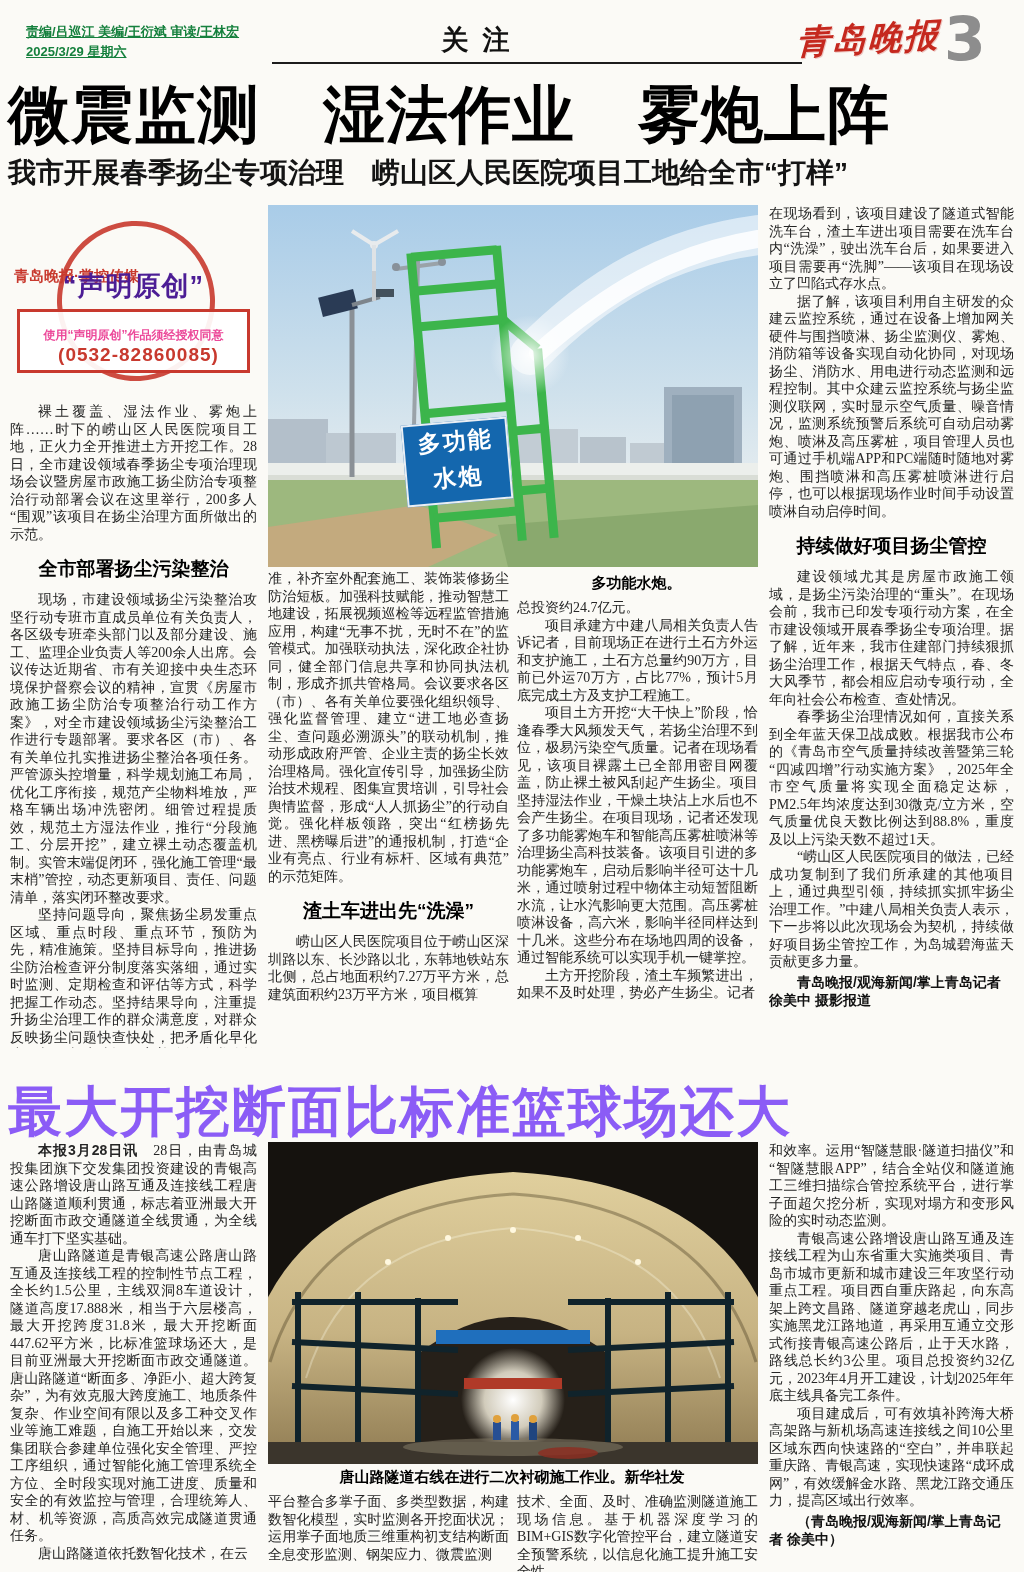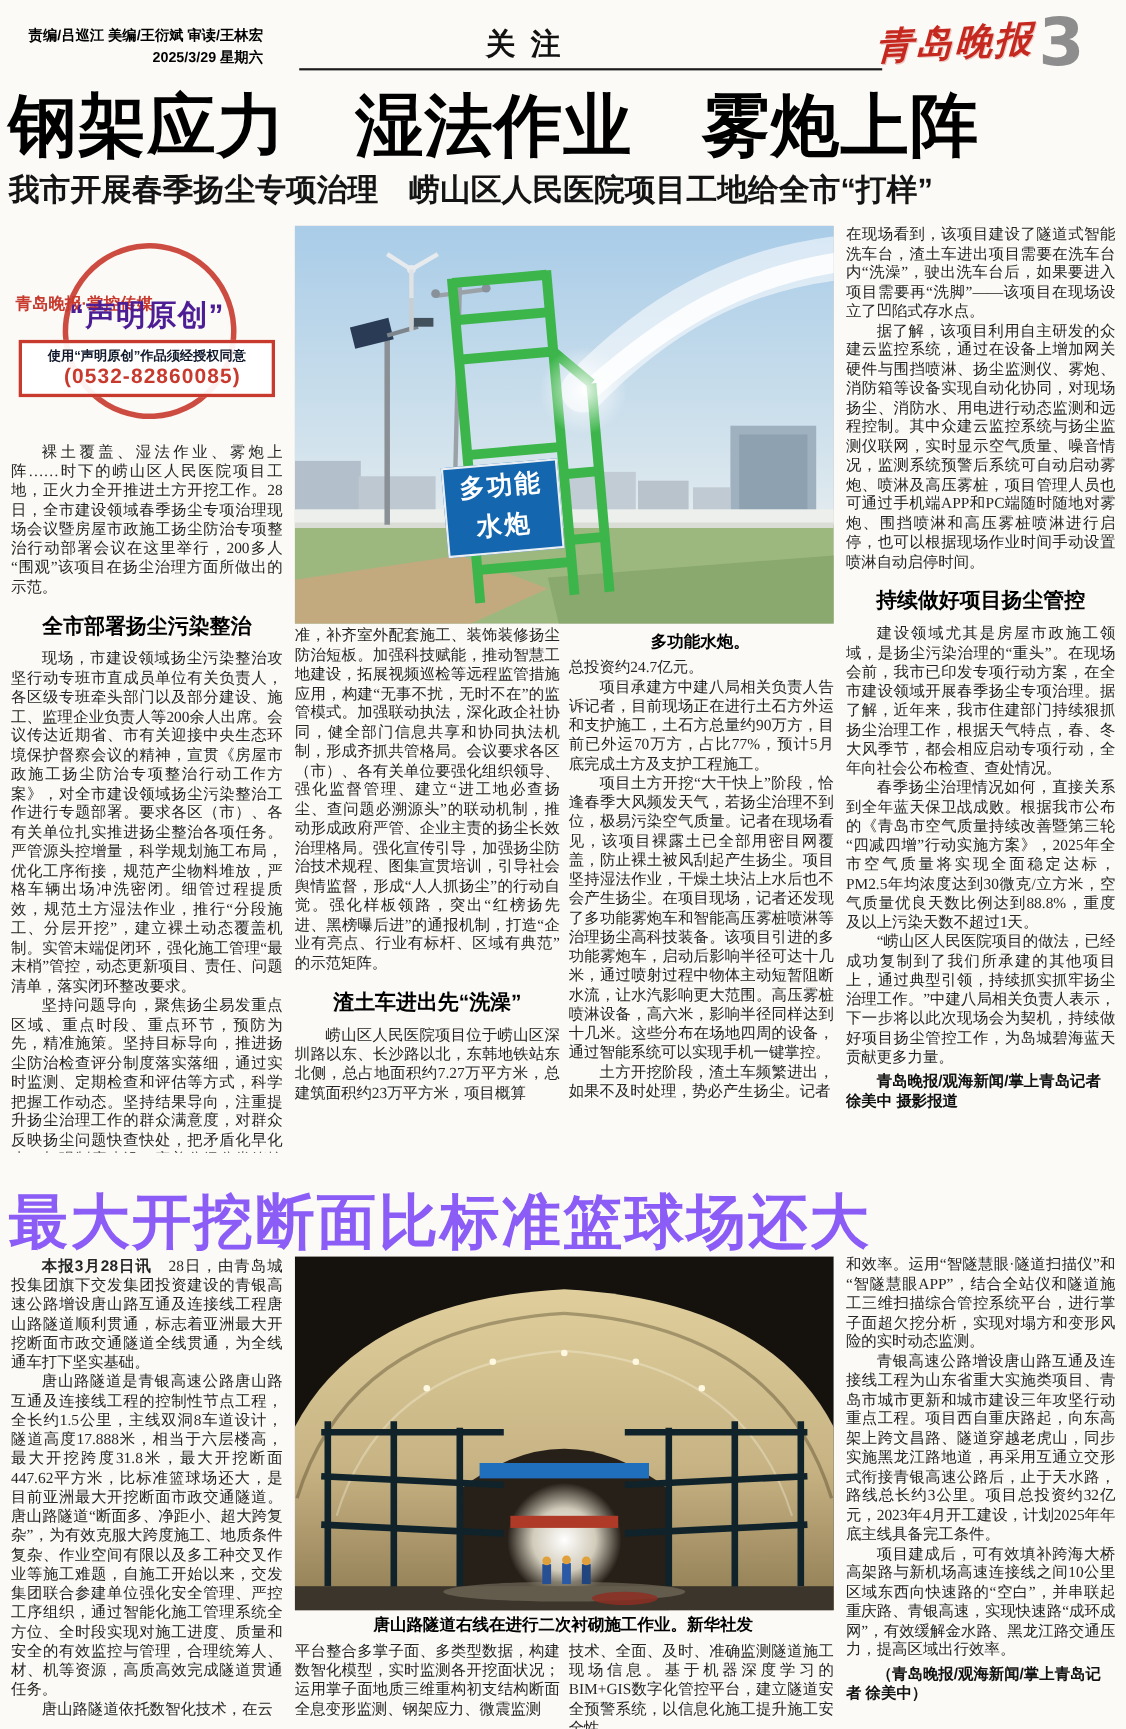--- a/index.html
+++ b/index.html
@@ -1,20 +1,20 @@
 <!DOCTYPE html>
 <html lang="zh"><head>
 <meta charset="utf-8">
 <style>
   html,body{margin:0;padding:0;background:#d9d9d4;}
   .page{position:relative;width:1024px;height:1572px;margin:0 auto;background:#fbfaf6;overflow:hidden;
         font-family:"Liberation Serif","DejaVu Serif",serif;color:#222;}
   
-  .hdr-left{position:absolute;top:22px;left:26px;text-align:right;
-            font:700 13px/20px "Liberation Sans","DejaVu Sans",sans-serif;color:#000000;}
+  .hdr-left{position:absolute;top:22px;left:26px;text-align:left;
+            font:700 13px/20px "Liberation Sans","DejaVu Sans",sans-serif;color:#15803d;text-decoration:underline;}
   .hdr-sec{position:absolute;top:22px;left:0;width:951px;text-align:center;
            font:900 27px "Liberation Sans","DejaVu Sans",sans-serif;color:#111;letter-spacing:14px;text-indent:14px;}
   .hdr-rule{position:absolute;top:62px;left:272px;width:530px;height:2px;background:#1c1c1c;}
   .masthead{position:absolute;top:16px;left:796px;width:150px;
             font:900 34px "Liberation Serif","DejaVu Serif",serif;font-style:italic;color:#c5281e;
             transform:rotate(-3deg) skewX(-5deg);letter-spacing:2px;text-shadow:1px 1px 0 rgba(197,40,30,.25);}
   .pagenum{position:absolute;top:4px;left:944px;font:700 60px "DejaVu Sans","Liberation Sans",sans-serif;color:#8d8d8d;}
   
   .a1-headline{position:absolute;top:82px;left:8px;width:1010px;white-space:nowrap;
                font:900 62px/66px "Liberation Sans","DejaVu Sans",sans-serif;color:#000;letter-spacing:1px;}
@@ -38,21 +38,21 @@
   
   .stamp{position:relative;height:170px;margin:16px 4px 12px;}
   .stamp-circle{position:absolute;top:0;left:50%;margin-left:-77px;width:148px;height:150px;
                 border:5px solid #c8392e;border-radius:50%;transform:rotate(-3deg);opacity:.9;}
   .stamp-l1{position:absolute;top:27px;left:0;right:0;text-align:left;color:#c8392e;
             font:700 15px "Liberation Sans","DejaVu Sans",sans-serif;margin-top:19px;}
   .stamp-l2{position:absolute;top:47px;left:0;right:0;text-align:center;color:#4c1d95;
             font:900 27px "Liberation Sans","DejaVu Sans",sans-serif;letter-spacing:1px;}
   .stamp-box{position:absolute;top:88px;left:3px;right:3px;border:3px solid #c8392e;
              background:rgba(255,255,255,.93);padding:3px 1px;text-align:center;}
-  .stamp-box-l1{color:#0f172a;font:700 12px/16px "Liberation Sans","DejaVu Sans",sans-serif;}
+  .stamp-box-l1{color:#ec4899;font:700 12px/16px "Liberation Sans","DejaVu Sans",sans-serif;margin-top:12px;}
   .stamp-box-l2{color:#c8392e;font:700 19px/24px "Liberation Sans","DejaVu Sans",sans-serif;letter-spacing:1px;padding-left:10px;}
   
   .photo{position:relative;overflow:hidden;background:#ccc;}
   .photo1{height:362px;}
   .photo2{height:322px;}
   .photo svg{display:block;}
   .p1-sign{position:absolute;left:136px;top:216px;width:102px;height:78px;background:#1467ae;
            border:2px solid #e9eef4;transform:rotate(-5deg);color:#fff;text-align:center;
            font:700 23px/36px "Liberation Sans","DejaVu Sans",sans-serif;letter-spacing:2px;}
   
@@ -68,21 +68,21 @@
 
   <div class="hdr-left">
     <div>责编/吕巡江 美编/王衍斌 审读/王林宏</div>
     <div>2025/3/29 星期六</div>
   </div>
   <div class="hdr-sec">关注</div>
   <div class="hdr-rule"></div>
   <div class="masthead">青岛晚报</div>
   <div class="pagenum">3</div>
 
-  <div class="a1-headline">钢架应力　湿法作业　雾炮上阵</div>
+  <div class="a1-headline">微震监测　湿法作业　雾炮上阵</div>
   <div class="a1-subhead">我市开展春季扬尘专项治理　崂山区人民医院项目工地给全市“打样”</div>
 
   <div class="a1-body">
 
     <div class="ncol col-s">
       <div class="stamp">
         <div class="stamp-circle"></div>
         <div class="stamp-l1">青岛晚报·掌控传媒</div>
         <div class="stamp-l2">“声明原创”</div>
         <div class="stamp-box">

